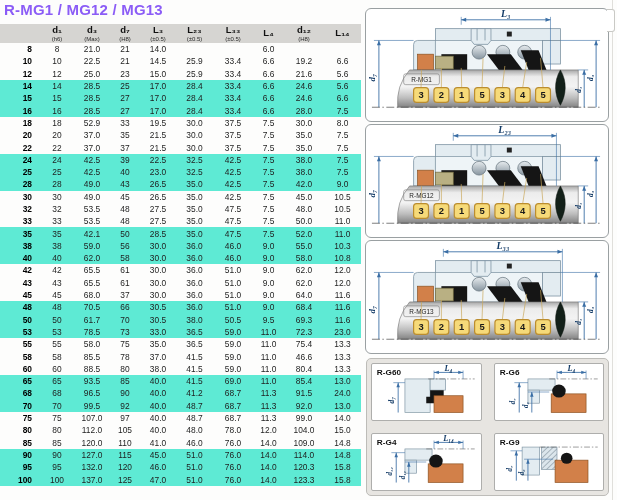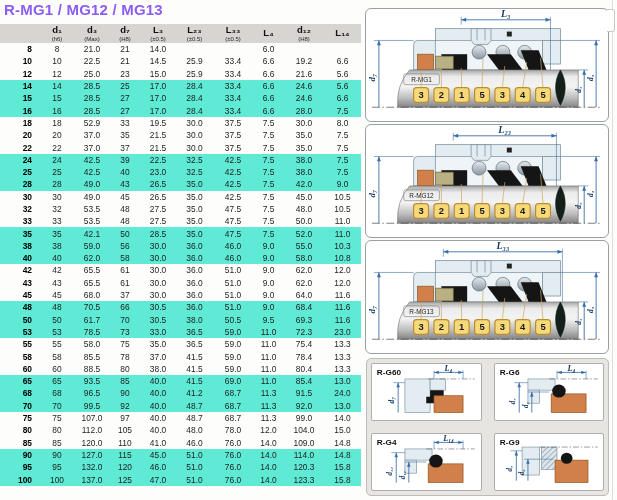--- a/index.html
+++ b/index.html
@@ -389,21 +389,21 @@
       </div>
       <div class="tr cols">
         <div class="td c0">58</div>
         <div class="td">58</div>
         <div class="td">85.5</div>
         <div class="td">78</div>
         <div class="td">37.0</div>
         <div class="td">41.5</div>
         <div class="td">59.0</div>
         <div class="td">11.0</div>
-        <div class="td">78.4</div>
+        <div class="td">46.6</div>
         <div class="td">13.3</div>
       </div>
       <div class="tr cols">
         <div class="td c0">60</div>
         <div class="td">60</div>
         <div class="td">88.5</div>
         <div class="td">80</div>
         <div class="td">38.0</div>
         <div class="td">41.5</div>
         <div class="td">59.0</div>

